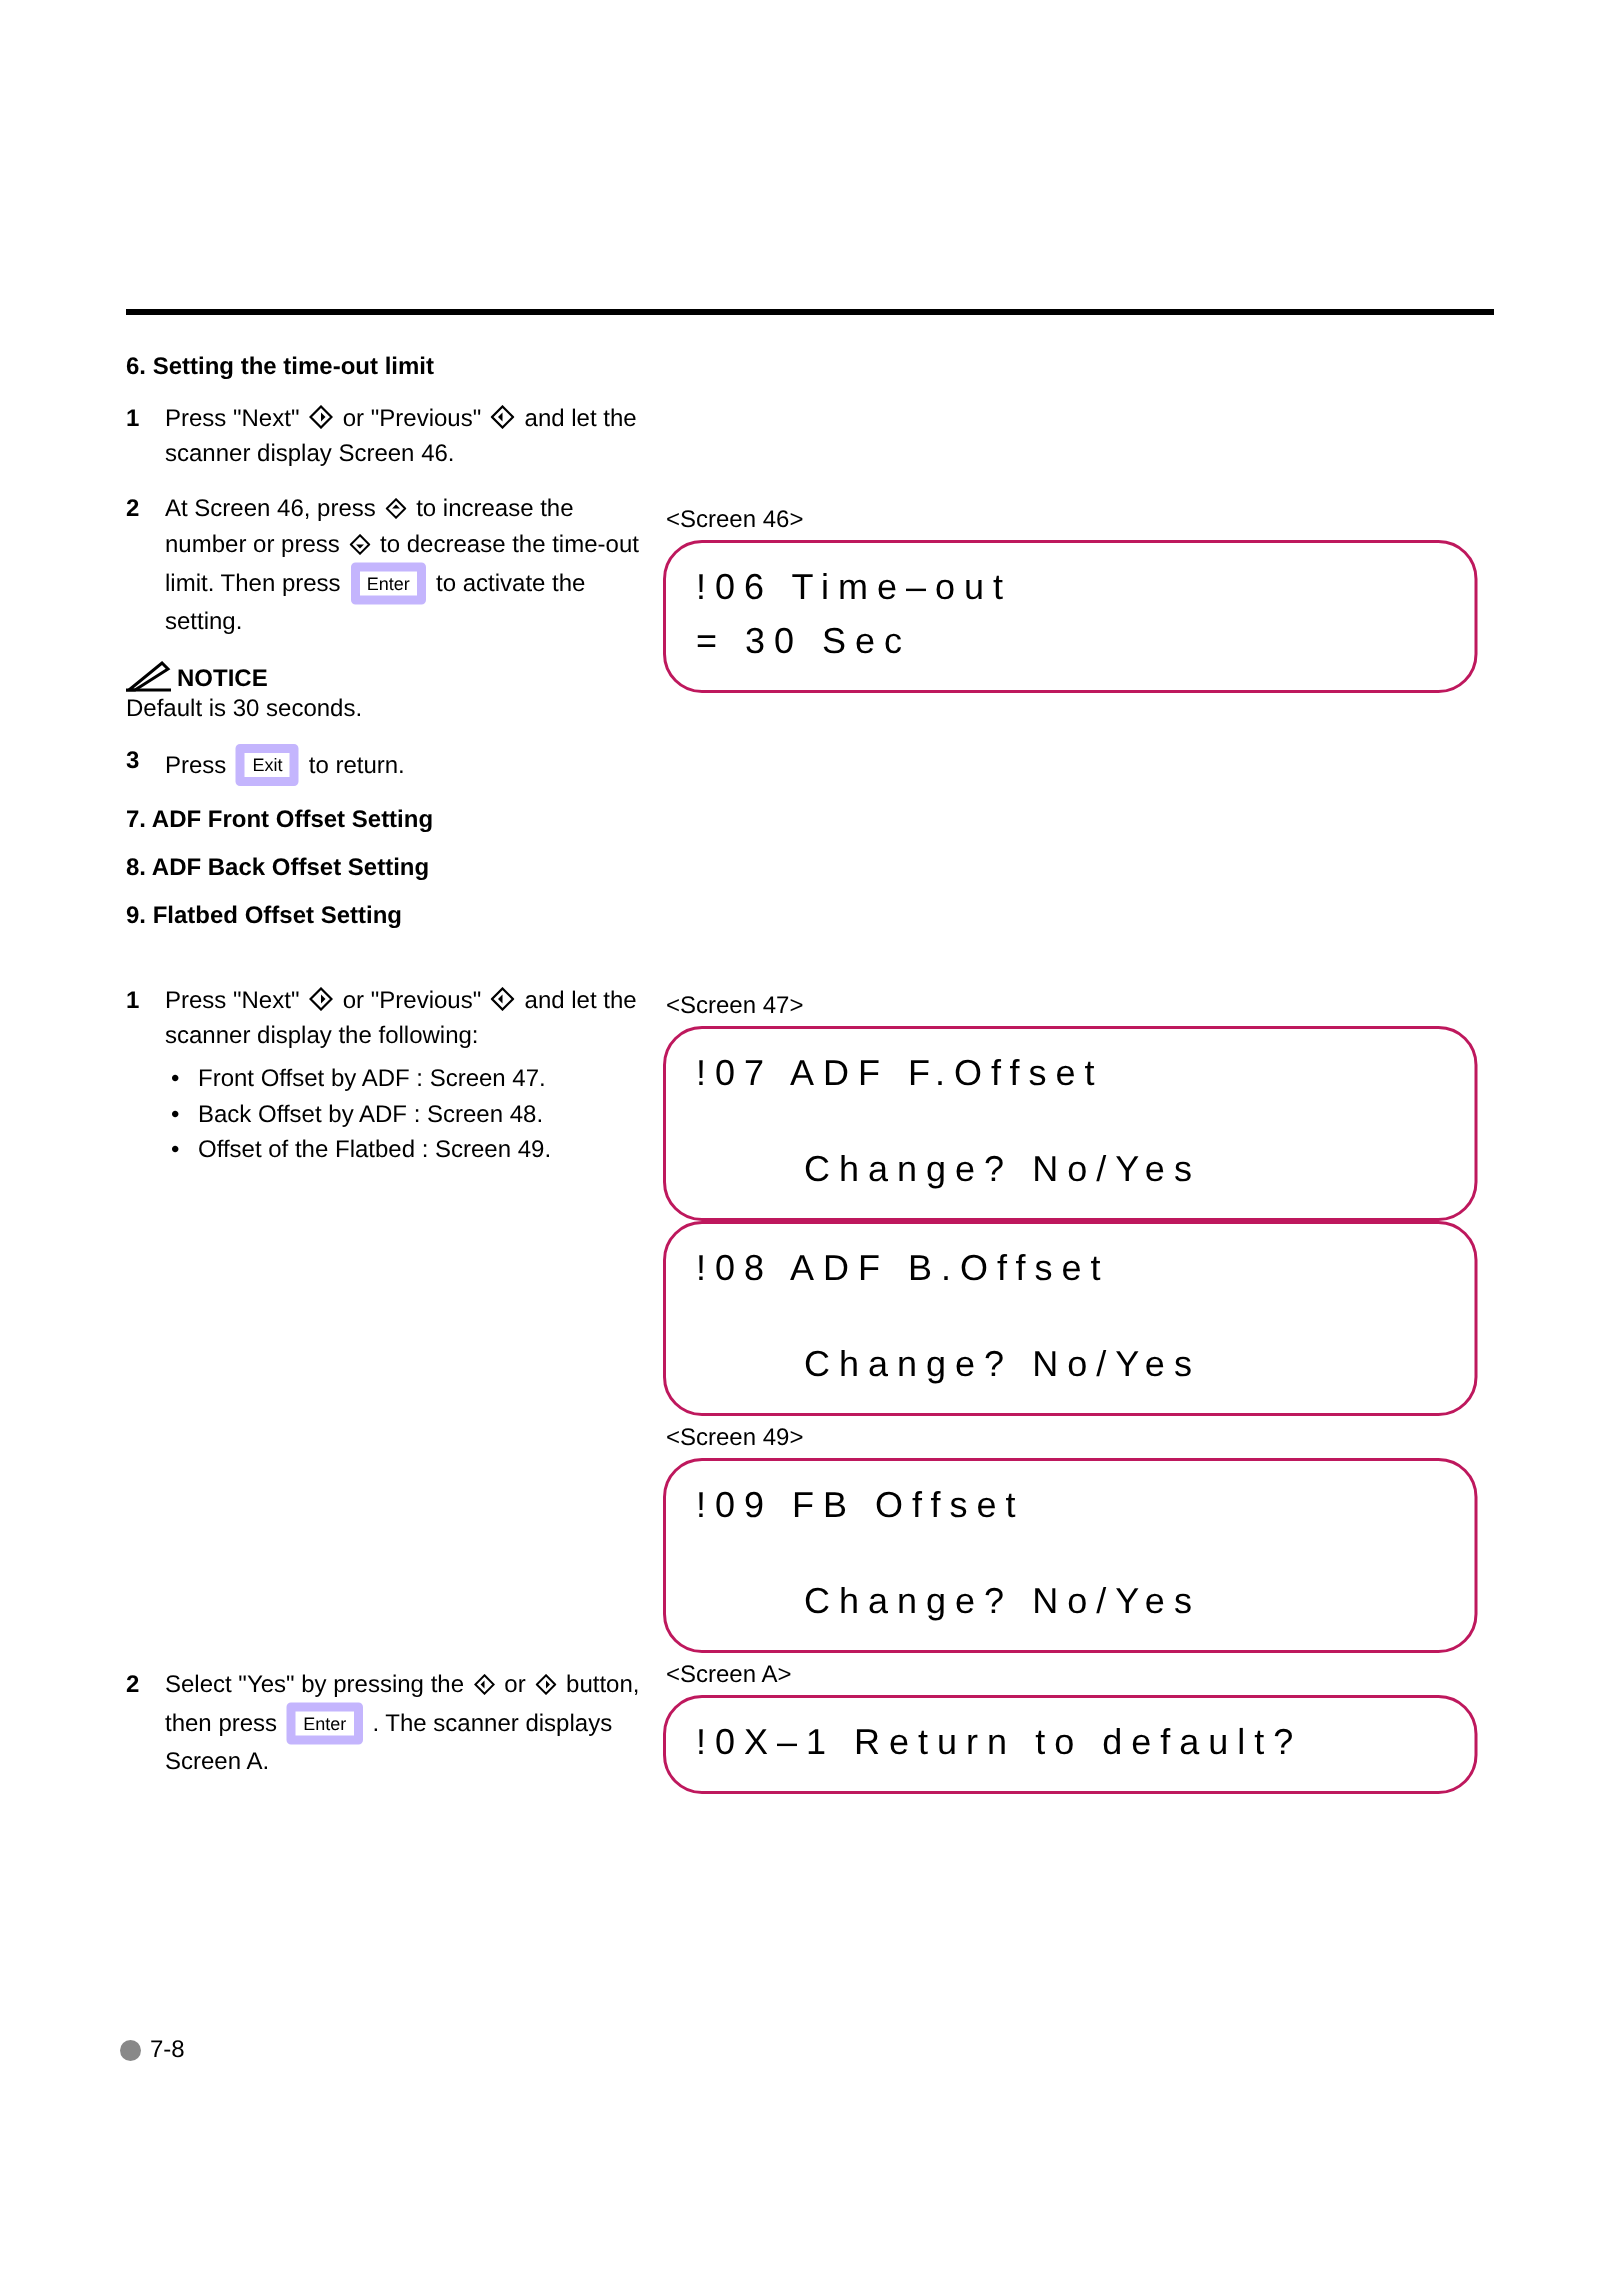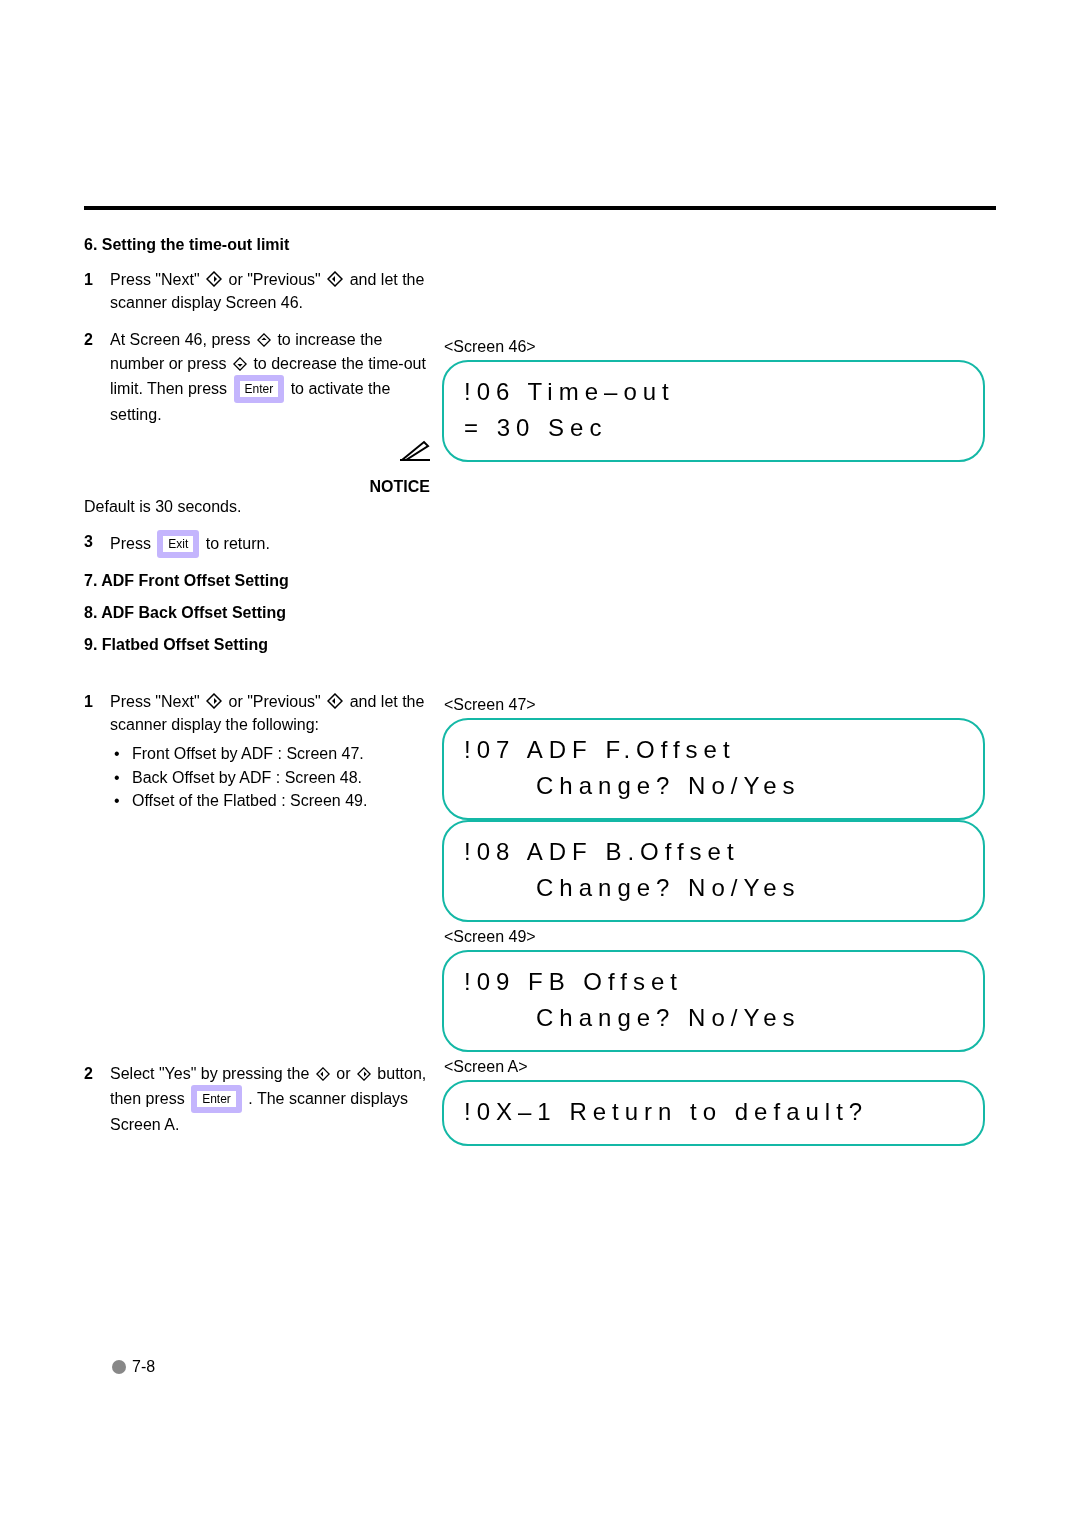--- a/index.html
+++ b/index.html
@@ -12,32 +12,32 @@
   .right { flex: 1; }
   .h6 { font-size: 16px; font-weight: bold; margin-bottom: 14px; }
   .step { display: flex; margin-bottom: 14px; font-size: 16px; line-height: 1.45; }
   .step-num { width: 26px; font-weight: bold; flex-shrink: 0; }
   .step-body { flex: 1; }
   .step-body ul { margin-top: 6px; padding-left: 22px; list-style: none; }
   .step-body ul li { position: relative; padding-left: 0; }
   .step-body ul li::before { content: "•"; position: absolute; left: -18px; }
   .key { display: inline-block; border: 6px solid #c4b5fd; border-radius: 3px; padding: 0 5px; font-size: 12px; line-height: 16px; vertical-align: 1px; margin: 0 2px; }
   svg.diamond { vertical-align: -2px; margin: 0 2px; }
-  .notice-row { display: flex; align-items: flex-end; gap: 16px; margin-top: 14px; margin-bottom: 2px; flex-direction: column; }
+  .notice-row { display: flex; align-items: flex-end; gap: 4px; margin-top: 14px; margin-bottom: 2px; }
   .notice-row .label { font-weight: bold; font-size: 16px; }
   .notice-text { font-size: 16px; margin-bottom: 14px; }
   .headings-tight .h6 { margin-top: 14px; margin-bottom: 0; }
   .headings-tight .h6:last-child { margin-bottom: 14px; }
   .gap { height: 22px; }
   .screen-label { font-size: 16px; margin: 6px 0 4px 2px; }
-  .lcd { border: 2px solid #14b8a6; border-radius: 26px; padding: 12px 20px 14px 20px; font-family: Arial, Helvetica, sans-serif; font-size: 24px; letter-spacing: 6px; line-height: 1.5; width: 100%; }
+  .lcd { border: 2px solid #be185d; border-radius: 26px; padding: 12px 20px 14px 20px; font-family: Arial, Helvetica, sans-serif; font-size: 24px; letter-spacing: 6px; line-height: 1.5; width: 100%; }
   .lcd .center { text-align: center; display: block; }
-  .lcd .indent { padding-left: 72px; display: block; }
+  .lcd .indent { padding-left: 72px; display: block; margin-top: 28px; }
   .right-pad-top { height: 64px; }
-  .page-num { position: absolute; left: 112px; bottom: 60px; font-size: 16px; display: flex; align-items: center; gap: 6px; margin-top: 44px; }
+  .page-num { position: absolute; left: 80px; bottom: 60px; font-size: 16px; display: flex; align-items: center; gap: 6px; margin-top: 44px; }
   .page-num .dot { width: 14px; height: 14px; border-radius: 50%; background: #888; display: inline-block; }
 </style>
 </head>
 <body>
 
 <div class="page">
   <div class="top-rule"></div>
 
   <div class="content">
 

